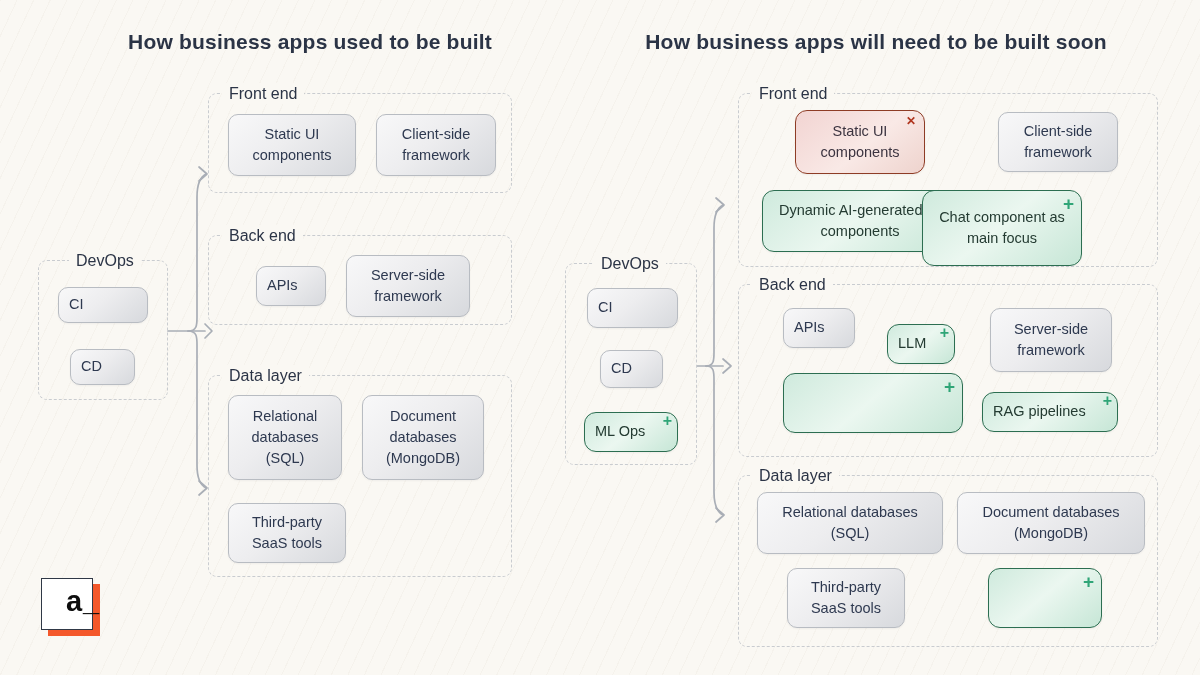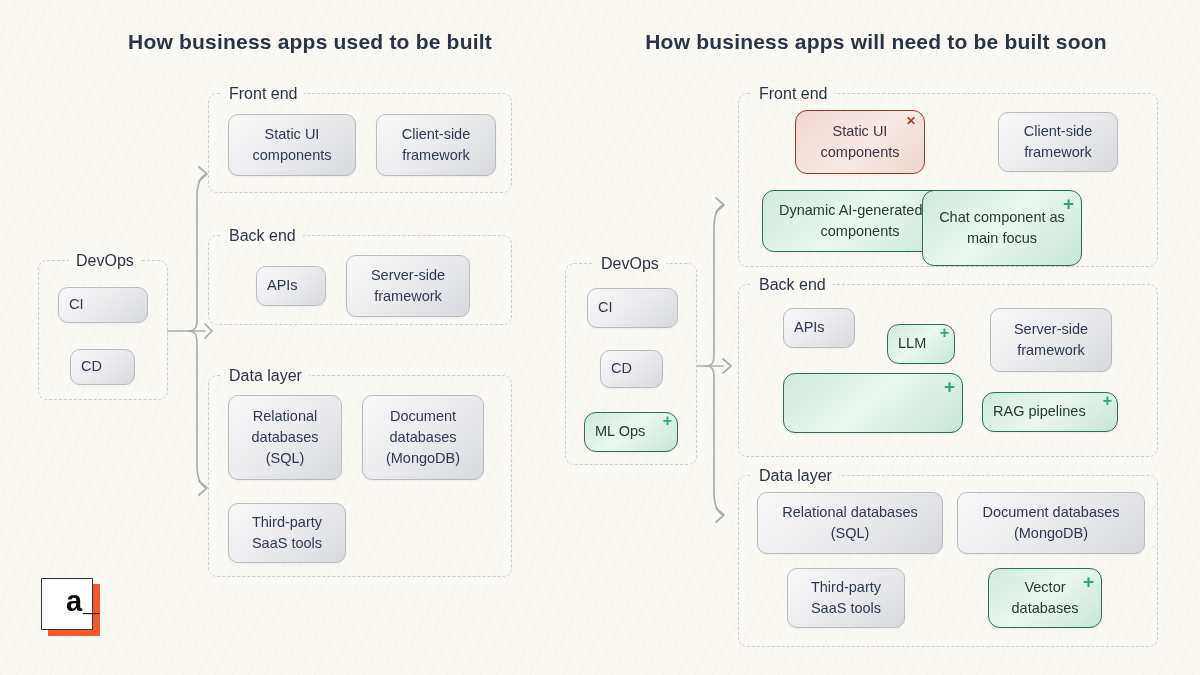--- a/index.html
+++ b/index.html
@@ -159,21 +159,20 @@
   <div class="pill" style="left:757px;top:492px;width:186px;height:62px;">
     <span>Relational databases (SQL)</span>
   </div>
   <div class="pill" style="left:957px;top:492px;width:188px;height:62px;">
     <span>Document databases (MongoDB)</span>
   </div>
   <div class="pill" style="left:787px;top:568px;width:118px;height:60px;">
     <span>Third-party SaaS tools</span>
   </div>
   <div class="pill added" style="left:988px;top:568px;width:114px;height:60px;">
-    <span>Vector databases</span>
     <span class="badge plus">+</span>
   </div>
 
   <div class="logo">
     <span class="logo-text">a_</span>
   </div>
 
 </div>
 
 </body></html>

